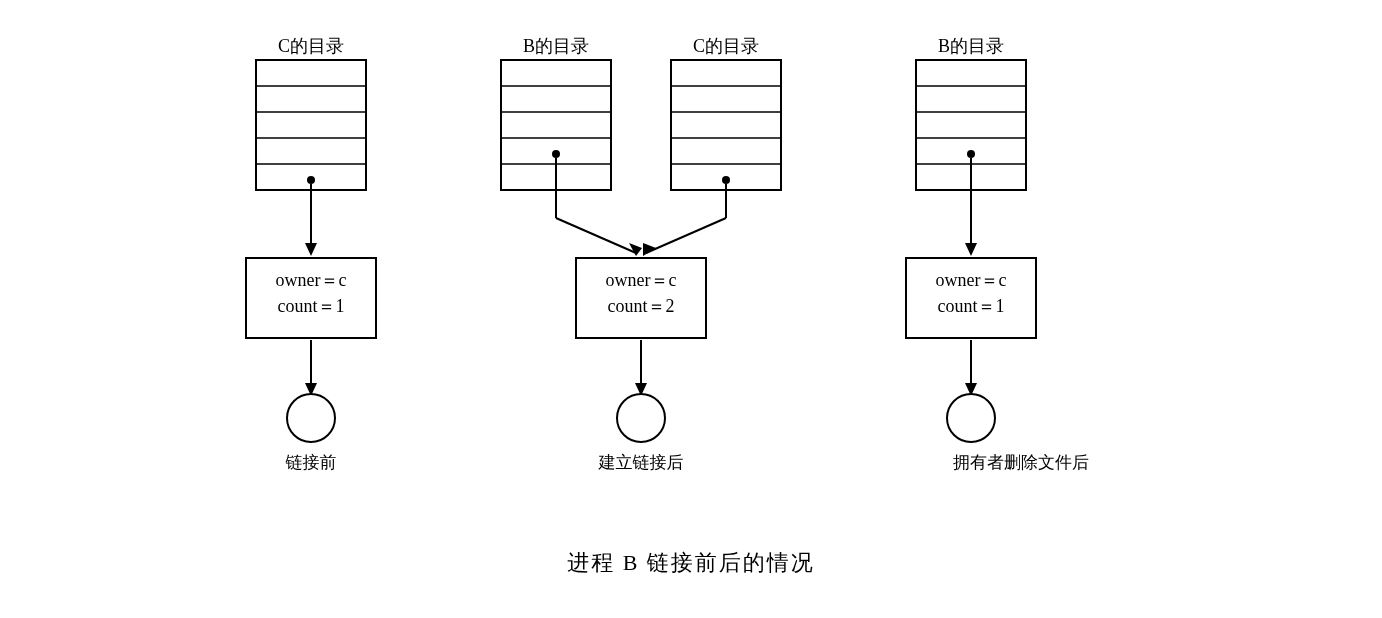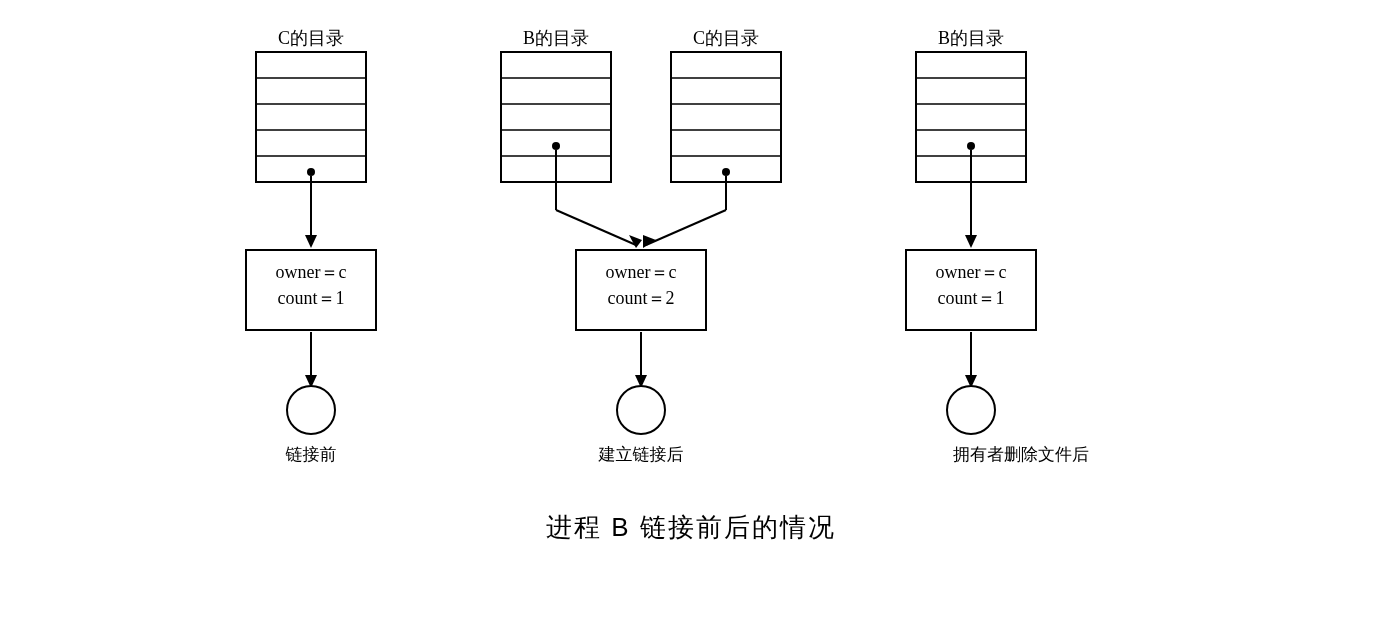--- a/index.html
+++ b/index.html
@@ -12,43 +12,44 @@
       position: relative;
     }
 
     .main-container {
       width: 1382px;
       height: 500px;
       display: flex;
       flex-direction: column;
       align-items: center;
       justify-content: flex-start;
-      padding-top: 20px;
+      padding-top: 28px;
     }
 
     .diagrams-row {
       display: flex;
       flex-direction: row;
       align-items: flex-start;
       justify-content: center;
       gap: 80px;
       width: 100%;
     }
 
     
     .scenario {
       display: flex;
       flex-direction: column;
       align-items: center;
       position: relative;
     }
 
     .bottom-caption {
-      font-size: 26px;
-      font-family: Liberation Sans, sans-serif;
+      margin-top: 30px;
+      font-size: 22px;
+      font-family: Liberation Serif, serif;
       letter-spacing: 2px;
     }
 
     
     .scenario-svg {
       display: block;
     }
   </style>
 </head>
 <body>

